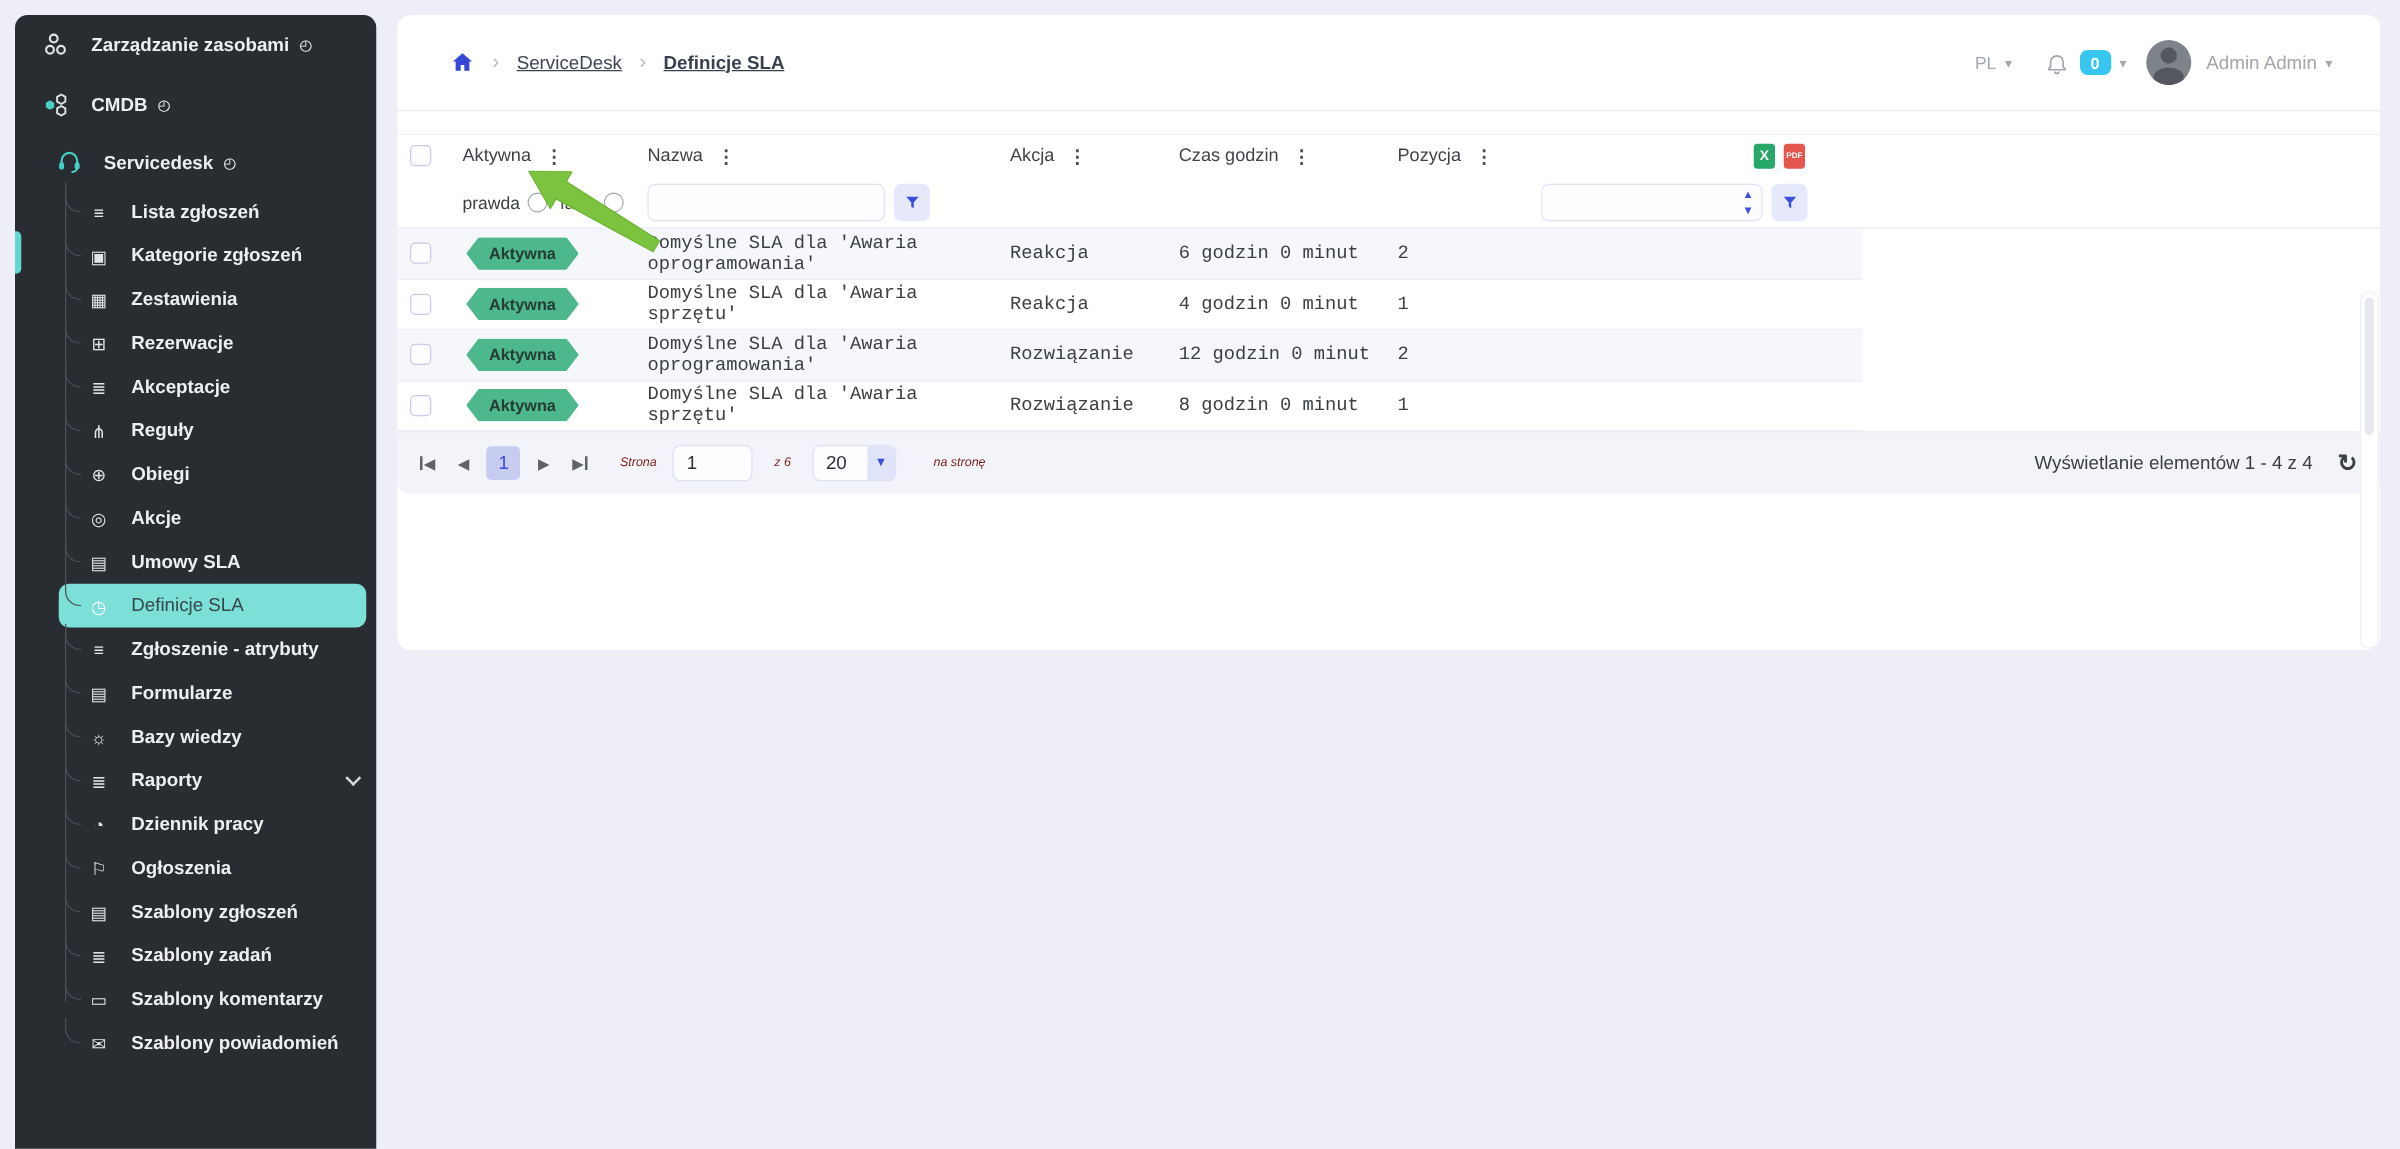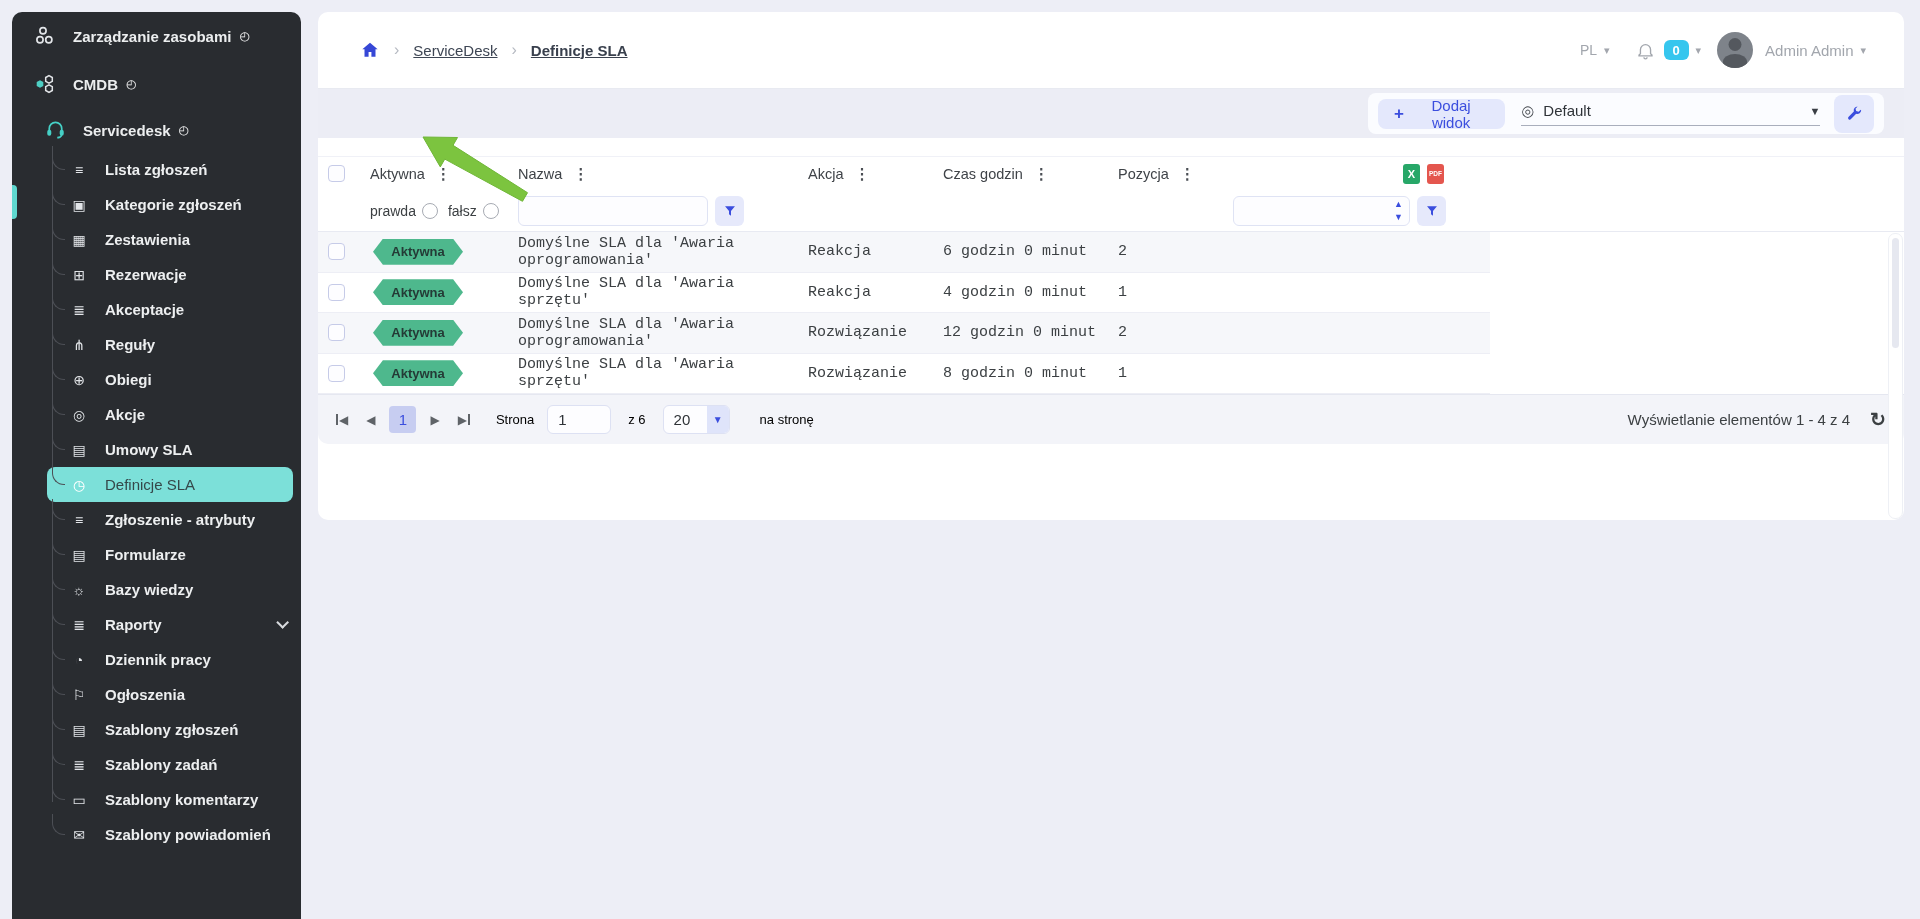--- a/index.html
+++ b/index.html
@@ -138,21 +138,21 @@
   .pgnav { color:#5f6368; font-size:12px; display:inline-flex; align-items:center; cursor:pointer; }
   .pgnav + .pgnav { margin-left:18px; }
   .vbar { width:2px; height:11px; background:#5f6368; }
   .pg-first::after { content:'◀'; margin-left:1px; }
   .pg-prev::before { content:'◀'; }
   .pg-next::before { content:'▶'; }
   .pg-last::before { content:'▶'; margin-right:1px; }
   .page-chip { width:27px; height:27px; margin:0 14px; background:#c7cdf1; border-radius:4px;
                color:#3b4ede; font-size:15px; display:flex; align-items:center; justify-content:center;
                cursor:pointer; }
-  .pg-label { font-size:13px; color:#000000; }
+  .pg-label { font-size:10px; color:#7f1d1d;font-style:italic; }
   .strona { margin-left:26px; }
   .page-input { width:64px; height:29px; margin-left:13px; border:1px solid #dde1f3; border-radius:6px;
                 background:#fdfdff; font-size:15px; padding-left:10px; font-family:inherit; color:#2f3338; }
   .of-label { margin-left:17px; }
   .size-select { margin-left:17px; width:67px; height:29px; border:1px solid #dde1f3; border-radius:6px;
                  background:#fdfdff; display:flex; align-items:stretch; overflow:hidden; cursor:pointer; }
   .size-value { flex:1; display:flex; align-items:center; padding-left:10px; font-size:15px; color:#2f3338; }
   .size-caret { width:22px; background:#dfe4fa; display:flex; align-items:center; justify-content:center;
                 color:#3b4ede; font-size:10px; }
   .size-caret::before { content:'▼'; }
@@ -383,40 +383,20 @@
           </svg>
       </span>
       <span class="notif-badge">0</span>
       <span class="caret"></span>
       <span class="avatar"></span>
       <span class="user-name">Admin Admin</span>
       <span class="caret"></span>
     </div>
 
 
-    <div class="strip">
-      <div class="strip-panel">
-        <button class="btn-lav" style="height:30px;">
-          <span class="plus"></span>
-          <span>Dodaj widok</span>
-        </button>
-        <div class="view-select">
-          <span class="view-icon"></span>
-          <span class="view-value">Default</span>
-          <span class="view-caret"></span>
-        </div>
-        <button class="wrench-btn">
-          <span style="display:inline-flex;">
-            <svg viewBox="0 0 24 24" width="18" height="18">
-                <path fill="#3b4ede" d="M21.6 6.8a5.2 5.2 0 0 1-6.7 5L8 18.7a2.2 2.2 0 1 1-3.1-3.1l6.9-6.9a5.2 5.2 0 0 1 5-6.7l-2.8 2.9.9 3.2 3.2.9 2.9-2.8c.4.5.6 1 .6 1.6z"></path>
-              </svg>
-          </span>
-        </button>
-      </div>
-    </div>
 
     <div class="grid-gap"></div>
 
     <div class="head-row">
       <div class="cell c-check">
           <span class="checkbox"></span>
         </div>
       <div class="cell c-active">
         <span class="col-title">Aktywna</span>
         <span class="dots"></span>

